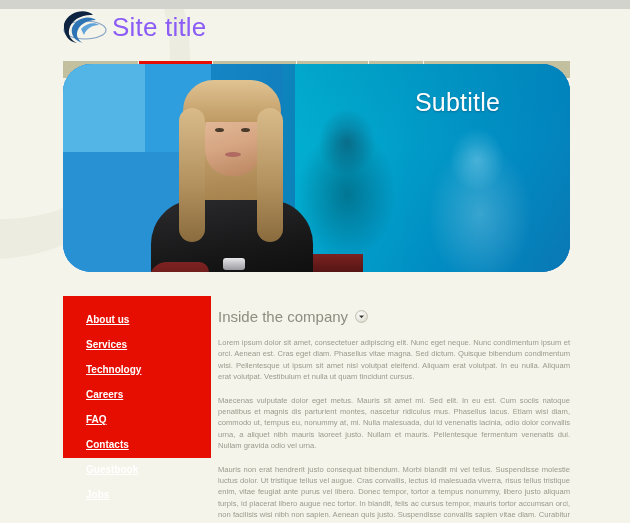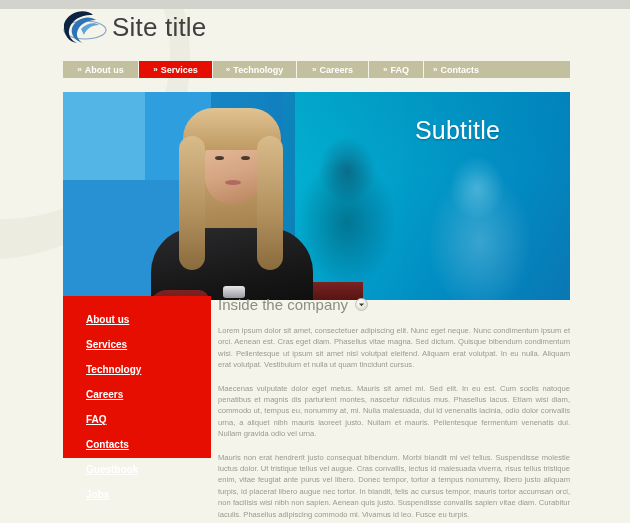--- a/index.html
+++ b/index.html
@@ -66,21 +66,21 @@
     align-items: center;
     gap: 4px;
   }
   .logo-mark {
     width: 46px;
     height: 38px;
     flex: 0 0 auto;
   }
   .logo-text {
     font-size: 26px;
-    color: #404040;
+    color: #8b5cf6;
     letter-spacing: 0.2px;
     font-family: "Liberation Sans", sans-serif;
   }
 
   
   .nav {
     position: absolute;
     top: 61px;
     left: 63px;
     width: 507px;
@@ -117,26 +117,27 @@
 
   .ni-about    { width: 76px; }
   .ni-services { width: 74px; }
   .ni-tech     { width: 84px; }
   .ni-careers  { width: 72px; }
   .ni-faq      { width: 55px; }
 
   
   .hero {
     position: absolute;
-    top: 92px;
+    top: 64px;
     left: 63px;
     width: 507px;
     height: 208px;
     overflow: hidden;
     background: #3b82f6;
+    border-radius: 28px;
   }
   .hero-bg {
     position: absolute;
     inset: 0;
     background:
       linear-gradient(100deg, #2f9ede 0%, #1a8ccf 22%, #0d78b6 48%, #0b6fae 70%, #0a6aa8 100%);
   }
   
   .hero-blk {
     position: absolute;
@@ -299,20 +300,21 @@
     position: absolute;
     left: 155px;
     top: 8px;
     width: 352px;
   }
   .content-head {
     display: flex;
     align-items: center;
     gap: 7px;
     margin-bottom: 11px;
+    margin-top: 12px;
   }
   .content-title {
     font-size: 15px;
     color: #8d8d82;
     font-family: "Liberation Sans", sans-serif;
   }
   .chev-circle {
     width: 13px; height: 13px;
     border-radius: 50%;
     background: radial-gradient(circle at 40% 35%, #ffffff 0%, #e6e5da 60%, #c9c8ba 100%);

